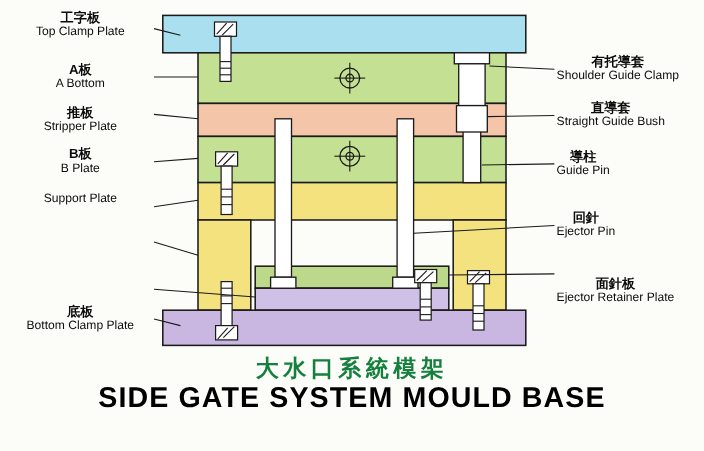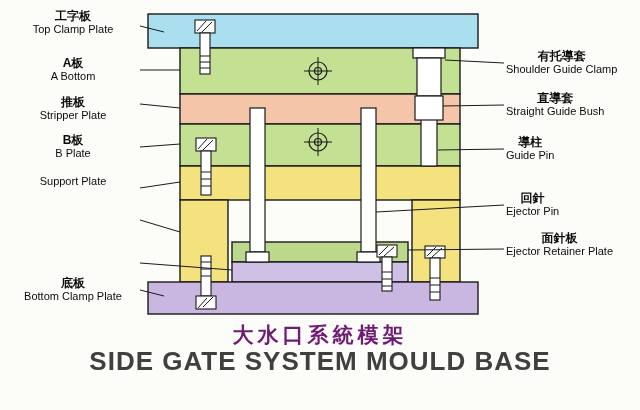--- a/index.html
+++ b/index.html
@@ -12,23 +12,23 @@
   .screw  { fill:#ffffff; stroke:#1a1a1a; stroke-width:1.1; }
   .detail { stroke:#1a1a1a; stroke-width:1; fill:none; }
   .hole   { fill:none; stroke:#1a1a1a; stroke-width:1.2; }
   .leader { stroke:#1a1a1a; stroke-width:1; }
   .label  { position:absolute; color:#0c0c0c; }
   .label .cn { font-weight:bold; font-size:12px; line-height:13px; white-space:nowrap; }
   .label .en { font-weight:normal; font-size:11px; line-height:13px; white-space:nowrap; }
   .label.left  { left:6px; width:134px; text-align:center; }
   .label.right { left:506px; text-align:center; }
   .title-cn { position:absolute; top:321px; left:0; width:100%; text-align:center;
-              font-size:21px; font-weight:bold; letter-spacing:4px; color:#701a75; }
+              font-size:21px; font-weight:bold; letter-spacing:4px; color:#15803d; }
   .title-en { position:absolute; top:346px; left:0; width:100%; text-align:center;
-              font-size:26px; font-weight:bold; letter-spacing:1px; color:#404040; }
+              font-size:26px; font-weight:bold; letter-spacing:1px; color:#000000; }
 </style>
 </head>
 <body>
 
 <div class="canvas">
 
   <svg class="diagram" width="640" height="410" viewBox="0 0 640 410">
 
     <rect class="plate" x="148" y="14" width="330" height="34" fill="#a9dfee"></rect>
     <rect class="plate" x="180" y="48" width="280" height="46" fill="#c3e093"></rect>
@@ -171,21 +171,21 @@
     <div class="en">Straight Guide Bush</div>
   </div>
   <div class="label right" style="top:136px">
     <div class="cn">導柱</div>
     <div class="en">Guide Pin</div>
   </div>
   <div class="label right" style="top:192px">
     <div class="cn">回針</div>
     <div class="en">Ejector Pin</div>
   </div>
-  <div class="label right" style="top:232px">
+  <div class="label right" style="top:252px">
     <div class="cn">面針板</div>
     <div class="en">Ejector Retainer Plate</div>
   </div>
 
   <div class="title-cn">大水口系統模架</div>
   <div class="title-en">SIDE GATE SYSTEM MOULD BASE</div>
 
 </div>
 
 </body></html>

